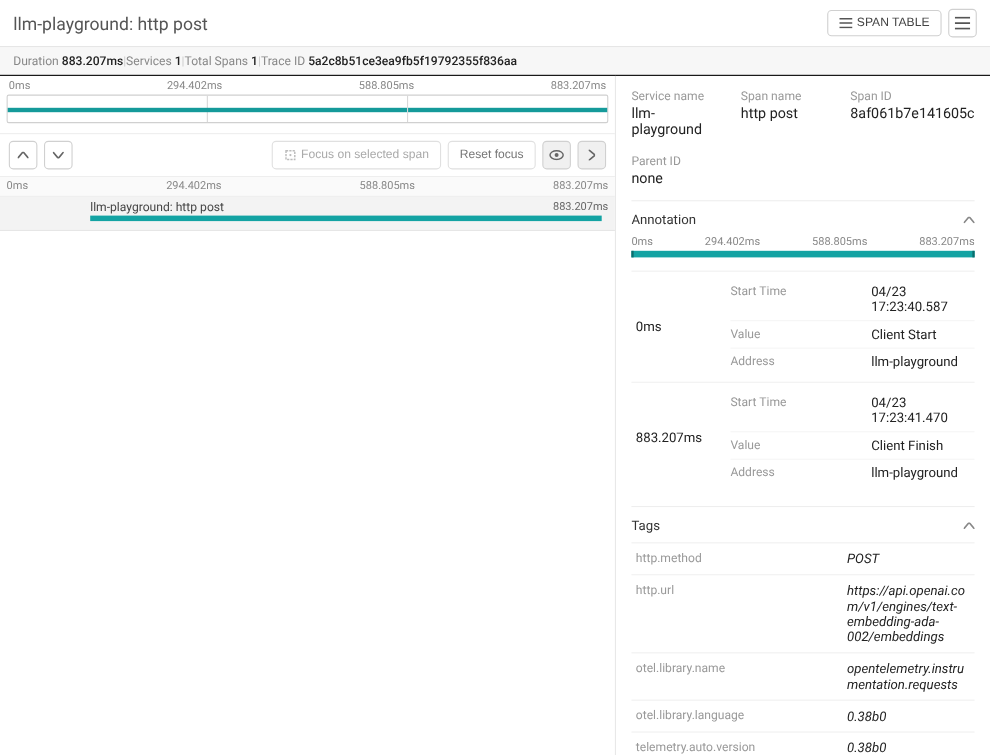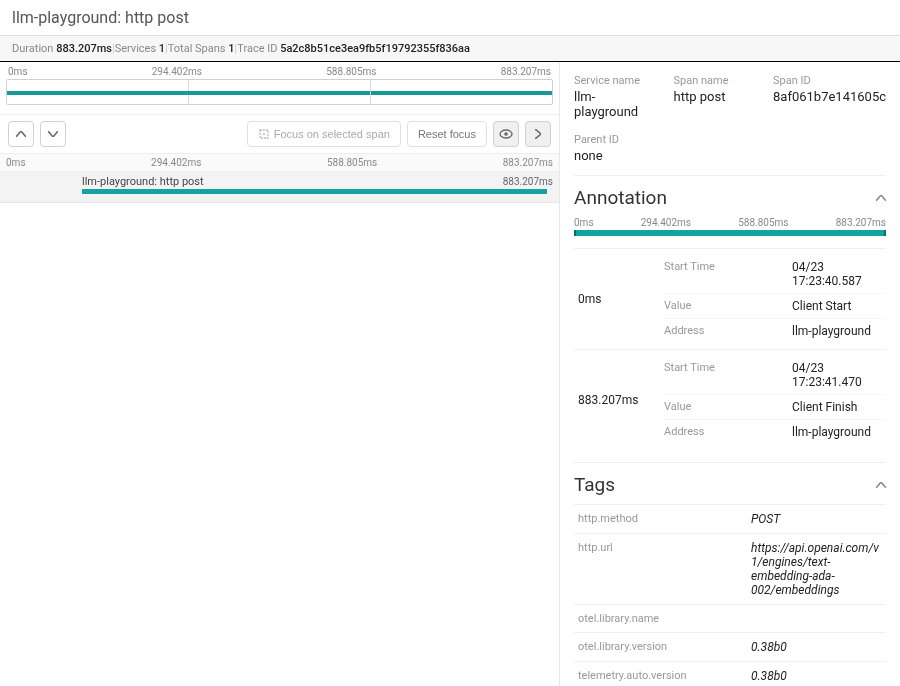--- a/index.html
+++ b/index.html
@@ -159,21 +159,21 @@
 .field-value { font-size: 13px; color: #222; }
 .section {
   border-top: 1px solid #eee;
   padding-top: 10px;
   margin-top: 12px;
 }
 .section-head {
   display: flex;
   justify-content: space-between;
   align-items: center;
-  font-size: 19px;
+  font-size: 12px;
   color: #333;
   margin-bottom: 8px;
 }
 .chev { color:#888; }
 .anno-ruler {
   display:flex;
   justify-content:space-between;
   font-size:10px;
   color:#888;
   margin-bottom:2px;
@@ -218,38 +218,63 @@
   font-size:12px;
   color:#222;
 }
 .tags-table .trow {
   display:flex;
   border-top:1px solid #f0f0f0;
   padding:7px 4px;
 }
 .tags-table .trow:first-child{border-top:1px solid #f0f0f0;}
 .tags-table .tk {
-  width:173px;
+  width:192px;
   font-size:11px;
   color:#999;
 }
 .tags-table .tv {
   flex:1;
   font-size:12px;
   color:#222;
   word-break:break-word;
   font-style:italic;
 }
 svg { display:block; }
 </style>
 </head>
 <body>
 
 <div class="header">
   <div class="header-title">llm-playground: http post</div>
+  <div class="header-right">
+    <button class="btn">
+      <span>
+        <svg width="12" height="10" viewBox="0 0 12 10">
+            <g stroke="#555" stroke-width="1.4">
+              <line x1="0" y1="1" x2="12" y2="1"></line>
+              <line x1="0" y1="5" x2="12" y2="5"></line>
+              <line x1="0" y1="9" x2="12" y2="9"></line>
+            </g>
+          </svg>
+      </span>
+      <span>SPAN TABLE</span>
+    </button>
+    <button class="btn-icon">
+      <span>
+        <svg width="14" height="12" viewBox="0 0 14 12">
+            <g stroke="#555" stroke-width="1.6">
+              <line x1="0" y1="1" x2="14" y2="1"></line>
+              <line x1="0" y1="6" x2="14" y2="6"></line>
+              <line x1="0" y1="11" x2="14" y2="11"></line>
+            </g>
+          </svg>
+      </span>
+    </button>
+  </div>
 </div>
 
 <div class="meta-bar">
   <span><span>Duration</span> <span class="val">883.207ms</span></span>
   <span class="sep">|</span>
   <span><span>Services</span> <span class="val">1</span></span>
   <span class="sep">|</span>
   <span><span>Total Spans</span> <span class="val">1</span></span>
   <span class="sep">|</span>
   <span><span>Trace ID</span> <span class="val">5a2c8b51ce3ea9fb5f19792355f836aa</span></span>
@@ -418,23 +443,24 @@
           <div class="trow">
             <div class="tk">http.method</div>
             <div class="tv">POST</div>
           </div>
           <div class="trow">
             <div class="tk">http.url</div>
             <div class="tv">https://api.openai.com/v1/engines/text-embedding-ada-002/embeddings</div>
           </div>
           <div class="trow">
             <div class="tk">otel.library.name</div>
-          </div>
-          <div class="trow">
-            <div class="tk">otel.library.version</div>
+            <div class="tv">opentelemetry.instrumentation.requests</div>
+          </div>
+          <div class="trow">
+            <div class="tk">otel.library.language</div>
             <div class="tv">0.38b0</div>
           </div>
           <div class="trow">
             <div class="tk">telemetry.auto.version</div>
             <div class="tv">0.38b0</div>
           </div>
           <div class="trow">
             <div class="tk">telemetry.sdk.language</div>
             <div class="tv">python</div>
           </div>

